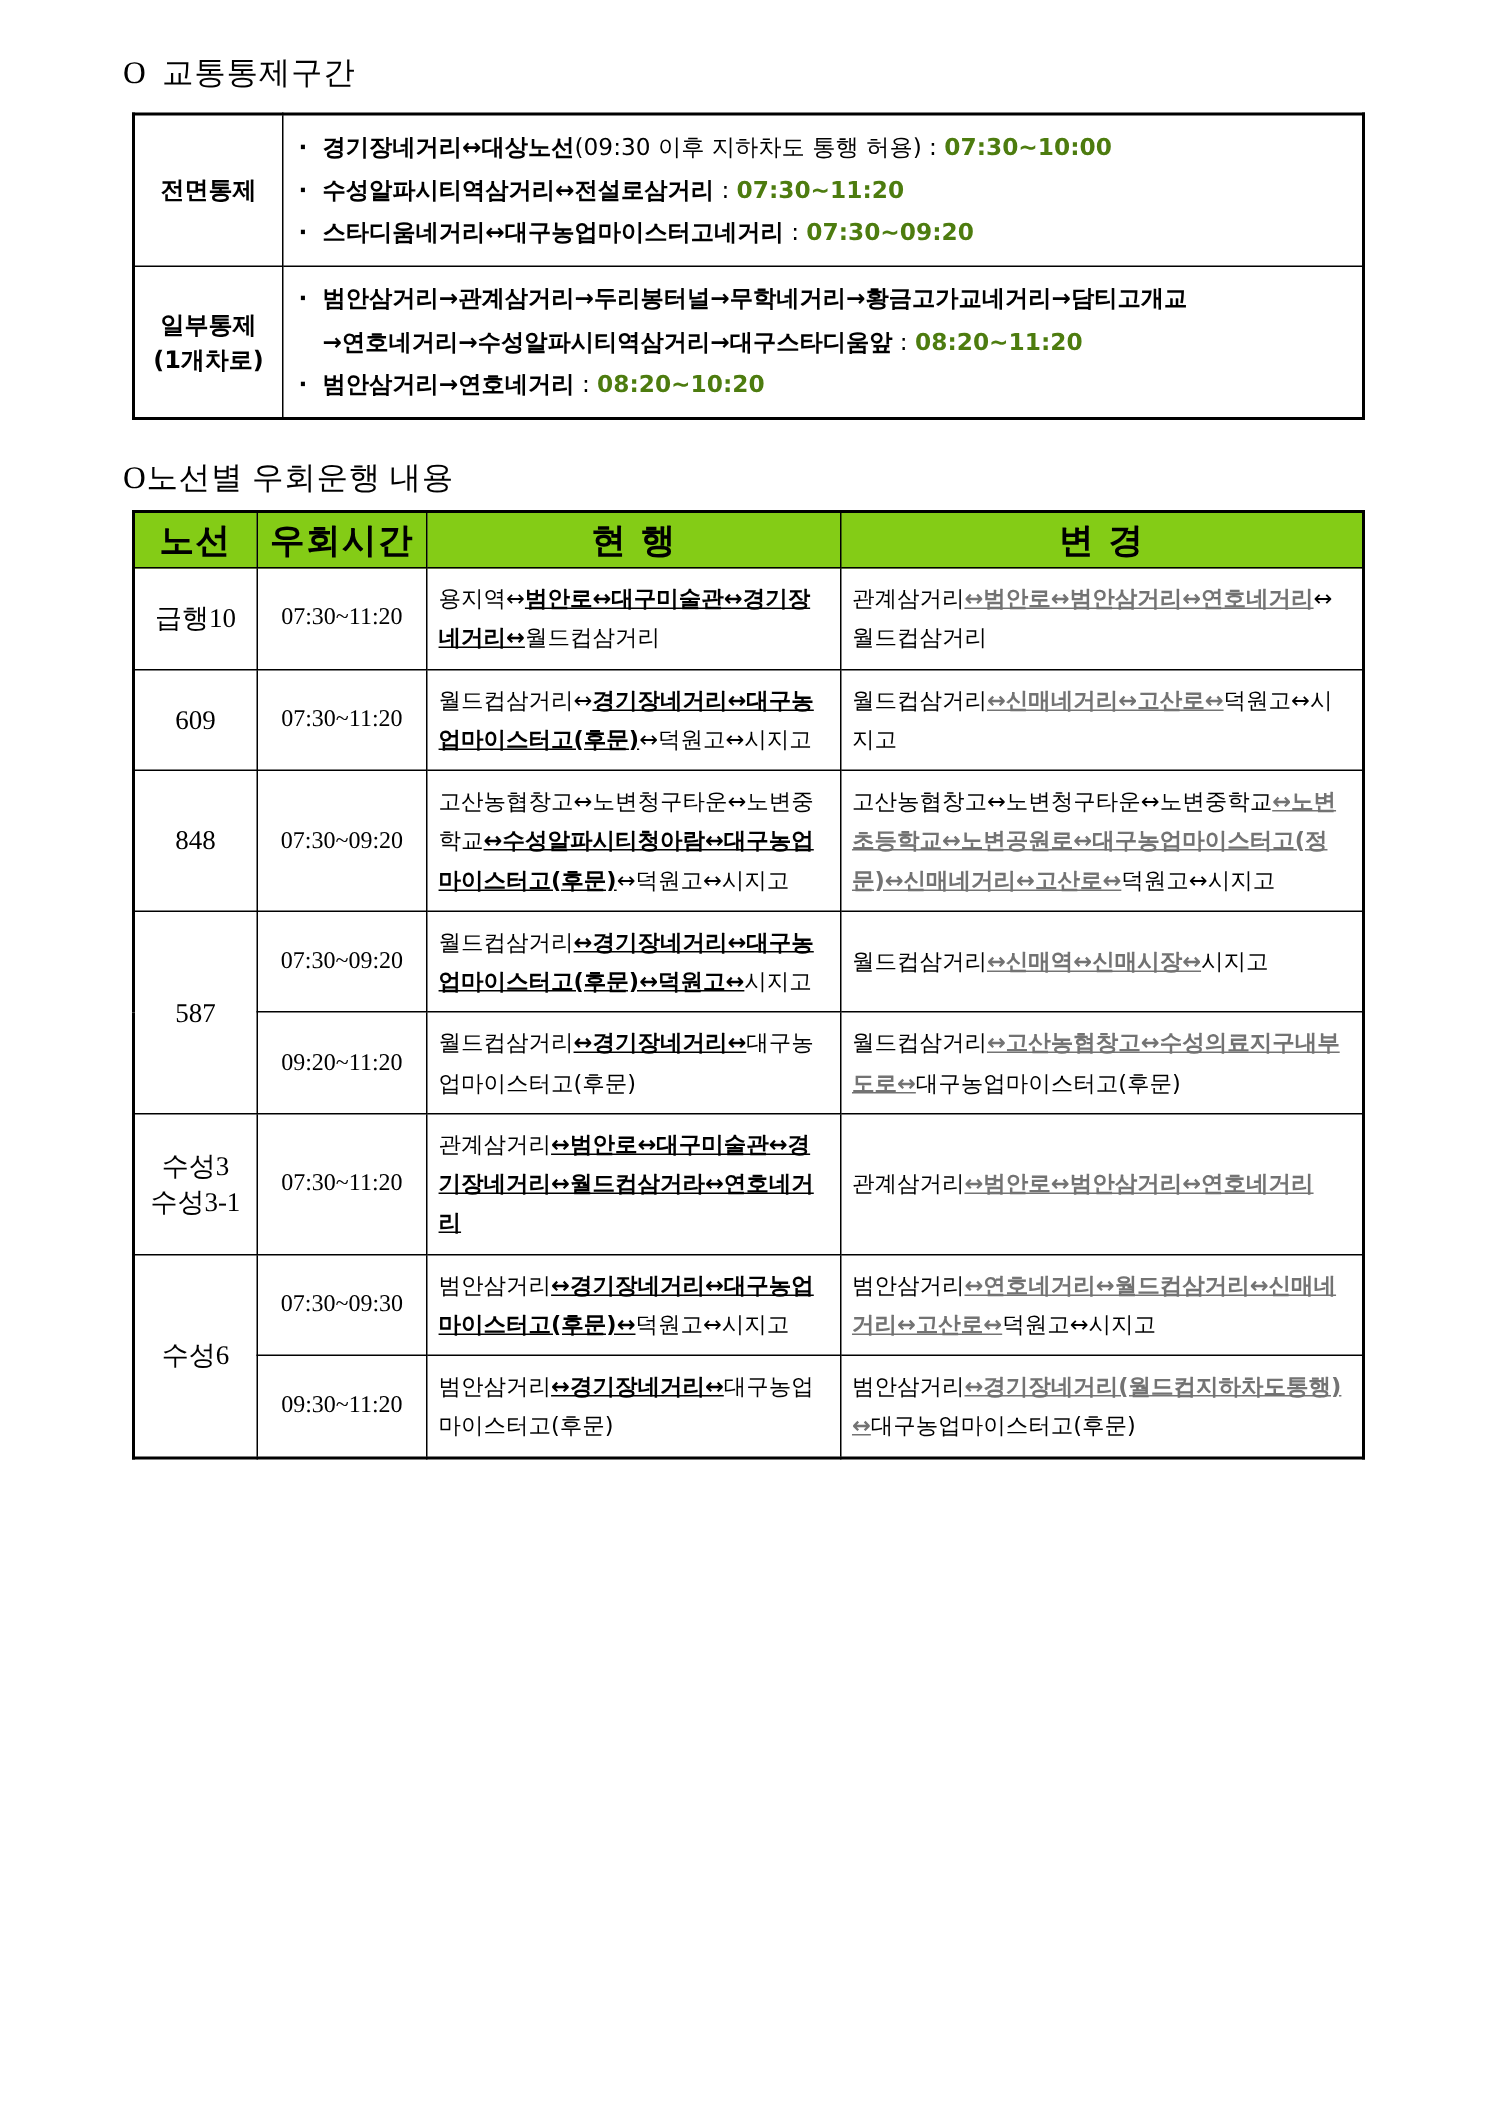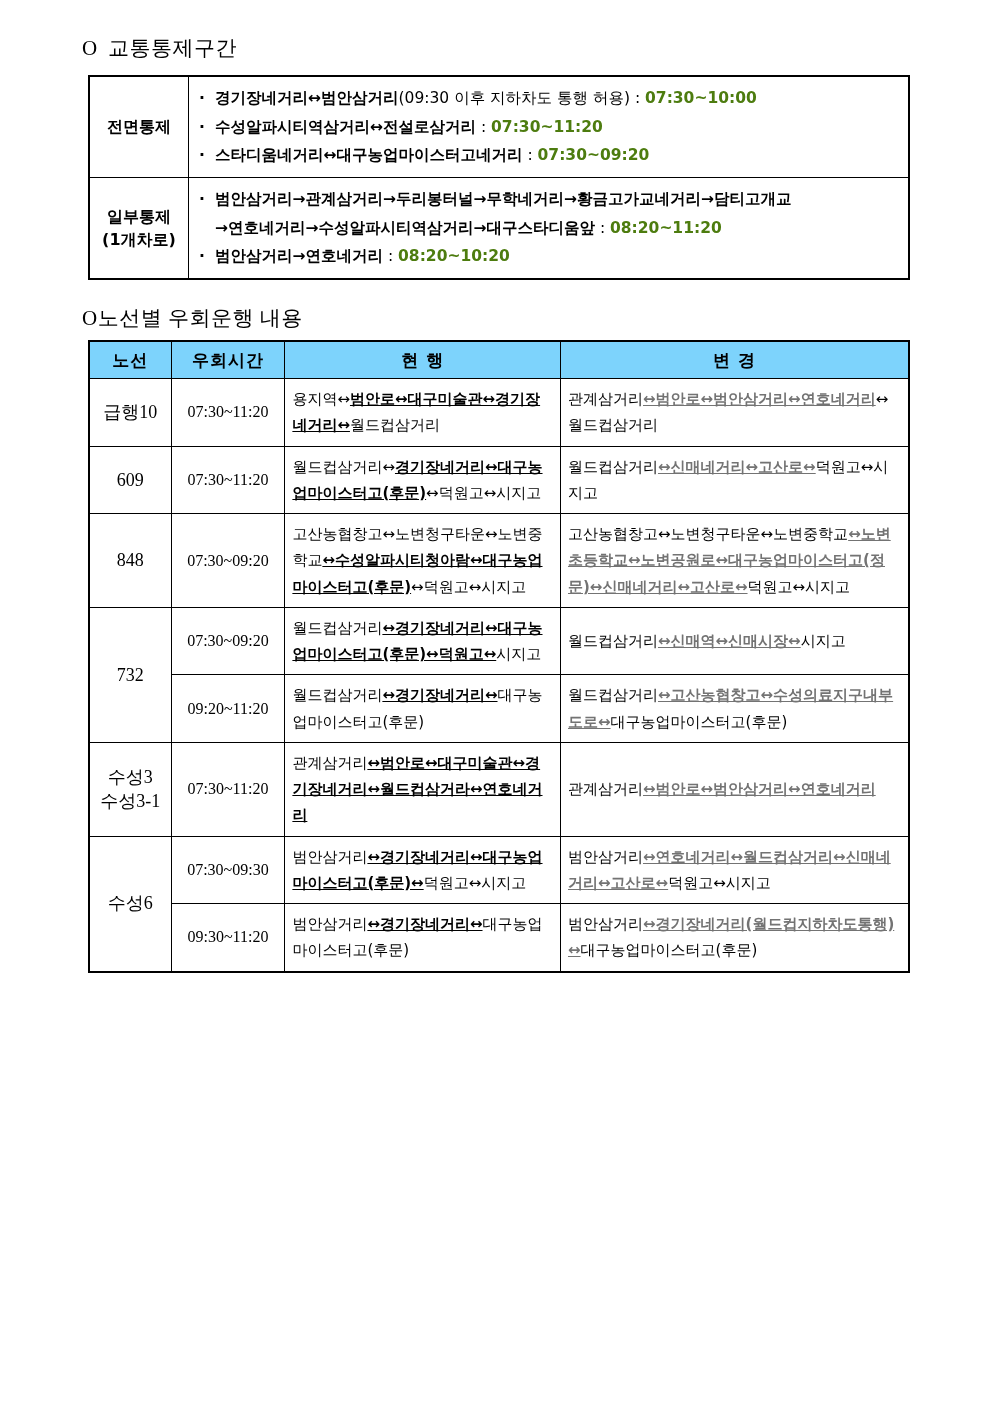--- a/index.html
+++ b/index.html
@@ -87,23 +87,23 @@
     margin:0 0 0 88px;
     width:822px;
     border:2px solid #000;
     table-layout:fixed;
   }
   .routes th,.routes td{
     border:1px solid #000;
     padding:0;
   }
   .routes thead th{
-    background:#7dd3fc;
+    background:#84cc16;
     height:36px;
-    font-size:17px;
+    font-size:23px;
     font-weight:bold;
     font-family:"DejaVu Sans","Liberation Sans",sans-serif;
     letter-spacing:1px;
   }
   .routes .c-line{width:72px;}
   .routes .c-time{width:100px;}
   .routes .c-cur{width:242px;}
   .routes .c-new{width:306px;}
 
   .routes td.line,.routes td.time{
@@ -145,21 +145,21 @@
     </div>
   </div>
 
   <table class="ctrl">
     <tbody id="ctrl-body">
         <tr>
           <td class="lbl">
             <div>전면통제</div>
           </td>
           <td class="body">
-            <div class="item"><span class="dot">·</span><span>경기장네거리↔범안삼거리</span><span class="nb">(09:30 이후 지하차도 통행 허용)</span><span class="nb"> : </span><span class="tm">07:30~10:00</span></div>
+            <div class="item"><span class="dot">·</span><span>경기장네거리↔대상노선</span><span class="nb">(09:30 이후 지하차도 통행 허용)</span><span class="nb"> : </span><span class="tm">07:30~10:00</span></div>
             <div class="item"><span class="dot">·</span><span>수성알파시티역삼거리↔전설로삼거리</span><span class="nb"> : </span><span class="tm">07:30~11:20</span></div>
             <div class="item"><span class="dot">·</span><span>스타디움네거리↔대구농업마이스터고네거리</span><span class="nb"> : </span><span class="tm">07:30~09:20</span></div>
           </td>
         </tr>
         <tr>
           <td class="lbl">
             <div>일부통제</div>
             <div>(1개차로)</div>
           </td>
           <td class="body">
@@ -210,21 +210,21 @@
         <tr>
           <td class="line">
             <div>848</div>
           </td>
           <td class="time">07:30~09:20</td>
           <td class="cell"><span><span>고산농협창고↔노변청구타운↔노변중학교</span><span class="u">↔수성알파시티청아람↔대구농업마이스터고(후문)</span><span>↔덕원고↔시지고</span></span></td>
           <td class="cell"><span><span>고산농협창고↔노변청구타운↔노변중학교</span><span class="ub">↔노변초등학교↔노변공원로↔대구농업마이스터고(정문)↔신매네거리↔고산로↔</span><span>덕원고↔시지고</span></span></td>
         </tr>
         <tr>
           <td class="line" rowspan="2">
-            <div>732</div>
+            <div>587</div>
           </td>
           <td class="time">07:30~09:20</td>
           <td class="cell"><span><span>월드컵삼거리</span><span class="u">↔경기장네거리↔대구농업마이스터고(후문)↔덕원고↔</span><span>시지고</span></span></td>
           <td class="cell"><span><span>월드컵삼거리</span><span class="ub">↔신매역↔신매시장↔</span><span>시지고</span></span></td>
         </tr>
         <tr>
           <td class="time">09:20~11:20</td>
           <td class="cell"><span><span>월드컵삼거리</span><span class="u">↔경기장네거리↔</span><span>대구농업마이스터고(후문)</span></span></td>
           <td class="cell"><span><span>월드컵삼거리</span><span class="ub">↔고산농협창고↔수성의료지구내부도로↔</span><span>대구농업마이스터고(후문)</span></span></td>
         </tr>

